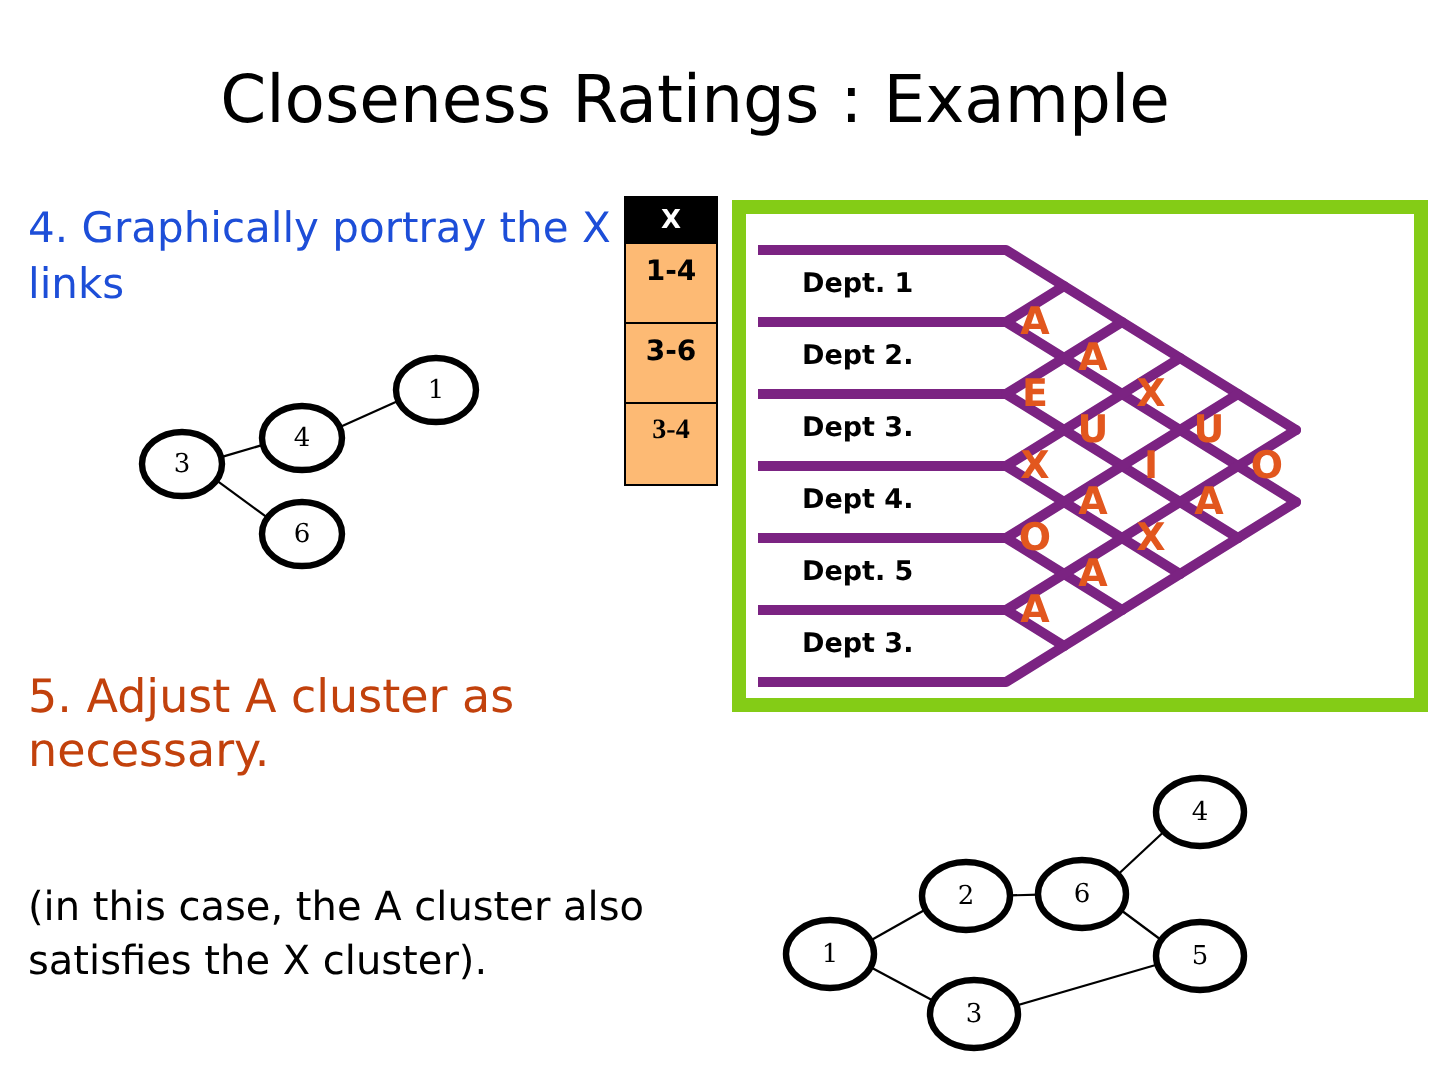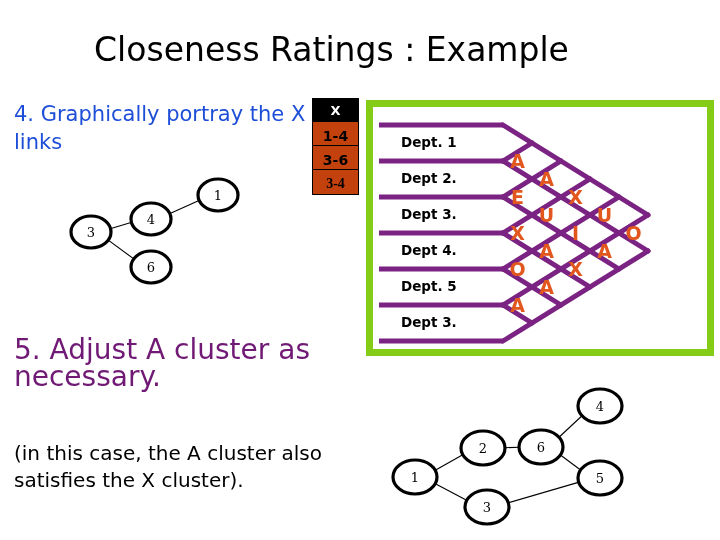--- a/index.html
+++ b/index.html
@@ -19,21 +19,21 @@
     position: absolute;
     left: 0; top: 0;
     width: 720px;
     height: 540px;
     background: #ffffff;
   }
 
   
   #title {
     position: absolute;
-    left: 0;
+    left: 16px;
     top: 30px;
     width: 663px;
     text-align: center;
     font-family: "DejaVu Sans", sans-serif;
     font-size: 33px;
     font-weight: 400;
     color: #000000;
     letter-spacing: 0px;
     white-space: nowrap;
   }
@@ -52,29 +52,29 @@
   
   #x-table {
     position: absolute;
     left: 312px;
     top: 98px;
     width: 47px;
     border: 1px solid #000000;
     box-sizing: border-box;
   }
   #x-table .cell {
-    height: 24px;
+    height: 40px;
     line-height: 28px;
     text-align: center;
     font-size: 14px;
     font-weight: bold;
     color: #000000;
     border-bottom: 1px solid #000000;
     box-sizing: border-box;
-    background: #c2410c;
+    background: #fdba74;
   }
   #x-table .cell:last-child { border-bottom: none; font-family: Liberation Serif, serif; }
   #x-table .head {
     background: #000000;
     color: #ffffff;
     height: 23px;
     line-height: 23px;
     font-size: 13px;
   }
 
@@ -124,23 +124,23 @@
     text-align: center;
     font-family: "DejaVu Sans", sans-serif;
   }
 
   
   #step5 {
     position: absolute;
     left: 14px;
     top: 336px;
     width: 300px;
-    font-size: 28px;
+    font-size: 23px;
     line-height: 27px;
-    color: #701a75;
+    color: #c2410c;
   }
   #step5b {
     position: absolute;
     left: 14px;
     top: 440px;
     width: 320px;
     font-size: 20px;
     line-height: 27px;
     color: #000000;
   }

